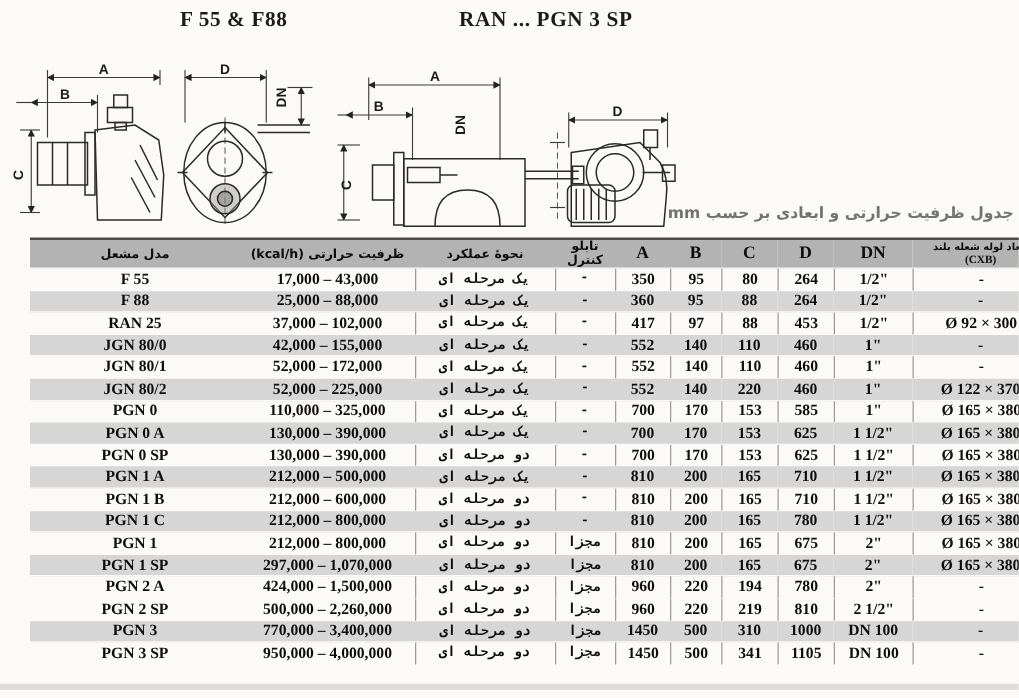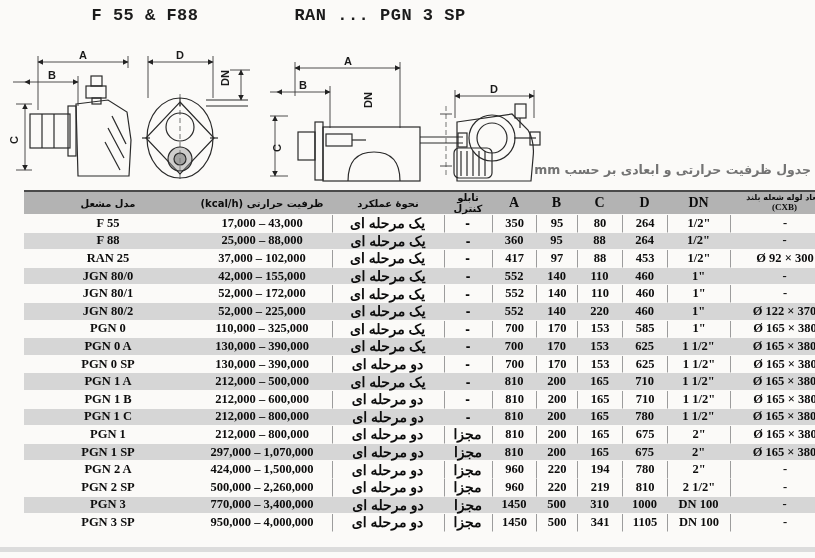--- a/index.html
+++ b/index.html
@@ -8,26 +8,26 @@
     background:#fbfaf8;
     font-family:"Liberation Serif",serif;
     color:#111;
   }
   .page{position:relative;width:815px;height:558px;}
 
   
   .drawings{position:absolute;top:0;left:0;width:815px;height:190px;}
   .drawing-title{
     position:absolute;top:6px;height:20px;
-    font-family:Liberation Mono, monospace;
+    font-family:Liberation Serif, serif;
     font-weight:bold;font-size:17px;letter-spacing:.5px;color:#1b1b1b;
-    text-align:center;white-space:nowrap;
+    text-align:right;white-space:nowrap;
   }
   .drawing-title.left{left:60px;width:170px;}
-  .drawing-title.right{left:285px;width:190px;}
+  .drawing-title.right{left:316px;width:190px;}
   .units-title{
     position:absolute;top:162px;right:4px;width:268px;
     direction:rtl;text-align:right;
     font-family:"DejaVu Sans",sans-serif;
     font-weight:bold;font-size:12.5px;color:#737373;white-space:nowrap;
   }
   svg text{font-family:"Liberation Sans",sans-serif;font-weight:bold;fill:#1a1a1a;}
   .dwg{position:absolute;top:48px;}
   .dwg.leftsvg{left:8px;}
   .dwg.rightsvg{left:268px;}
@@ -45,21 +45,21 @@
   }
   th.fa{font-family:"DejaVu Sans",sans-serif;font-size:10px;}
   th.latin{font-family:"Liberation Serif",serif;font-size:14px;}
   th.cxb{font-family:"DejaVu Sans",sans-serif;font-size:8px;line-height:1.2;}
   th.cxb .l2{font-family:"Liberation Serif",serif;font-size:9px;}
   tbody td{
     height:16.6px;padding:0;text-align:center;vertical-align:middle;
     font-weight:bold;font-size:12.5px;color:#0d0d0d;
     border-bottom:1px solid #fbfaf8;white-space:nowrap;
   }
-  tbody td.fa{font-family:Liberation Sans, sans-serif;font-size:14px;}
+  tbody td.fa{font-family:Liberation Mono, monospace;font-size:11px;}
   tr.row-gray td{background:#d6d6d6;}
   tr.row-white td{background:transparent;}
   tr.row-white td:nth-child(n+3){border-left:1px solid #9c9c9c;}
   .footer-strip{position:absolute;top:547px;left:0;width:815px;height:5px;background:#dcdcdc;}
 </style>
 </head>
 <body>
 
 <div class="page">
 

